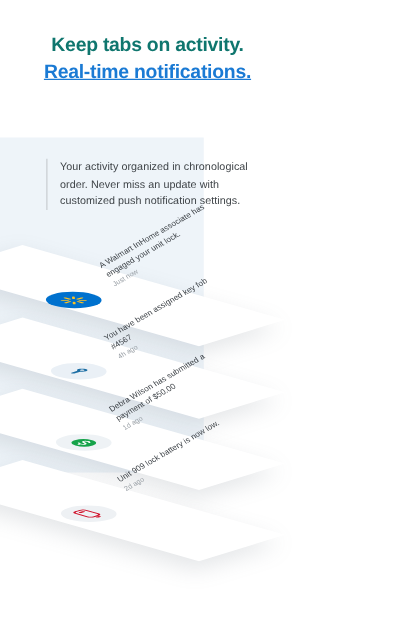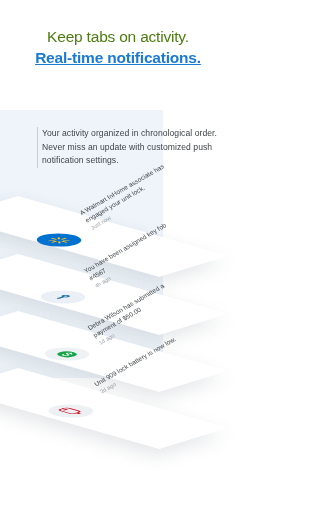--- a/index.html
+++ b/index.html
@@ -25,38 +25,38 @@
     width:236px;
     text-align:center;
     z-index:6;
   }
   .title-line {
     display:block;
     font-size:15.5px;
     line-height:21px;
     letter-spacing:-0.2px;
   }
-  .title-1 { color:#4d7c0f; font-weight:400; }
+  .title-1 { color:#0f766e; font-weight:700; }
   .title-2 { color:#1a7ad4; font-weight:700;text-decoration:underline; }
 
   
   #bluepanel {
     position:absolute;
     left:0; top:110px;
     width:163px; height:268px;
     background:#eef4f9;
     z-index:0;
   }
 
   
   #desc {
     position:absolute;
     left:37px; top:127px;
     width:180px;
-    padding-left:4px;
+    padding-left:10px;
     border-left:1.4px solid #c9cdd2;
     z-index:5;
   }
   #desc p {
     font-size:8.6px;
     line-height:13.6px;
     color:#3f4448;
     letter-spacing:0.05px;
   }
 

